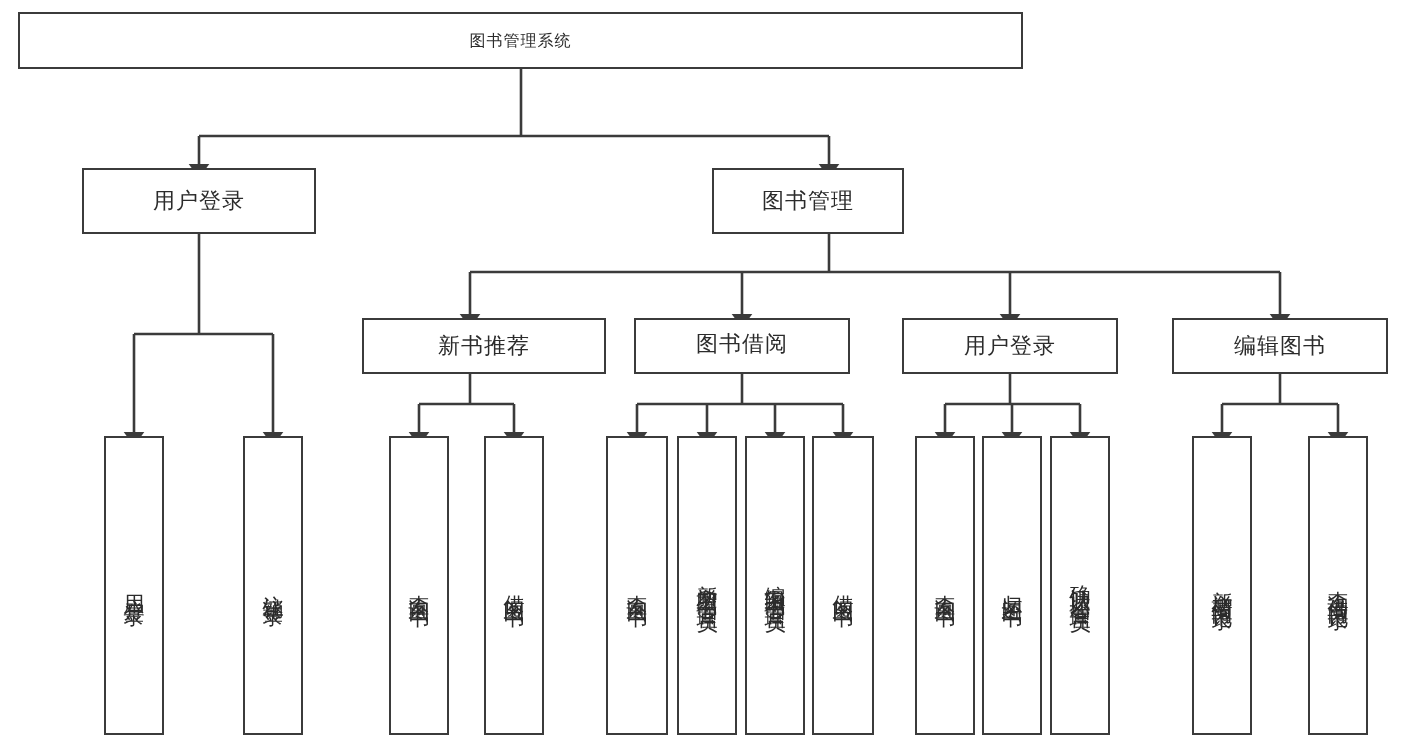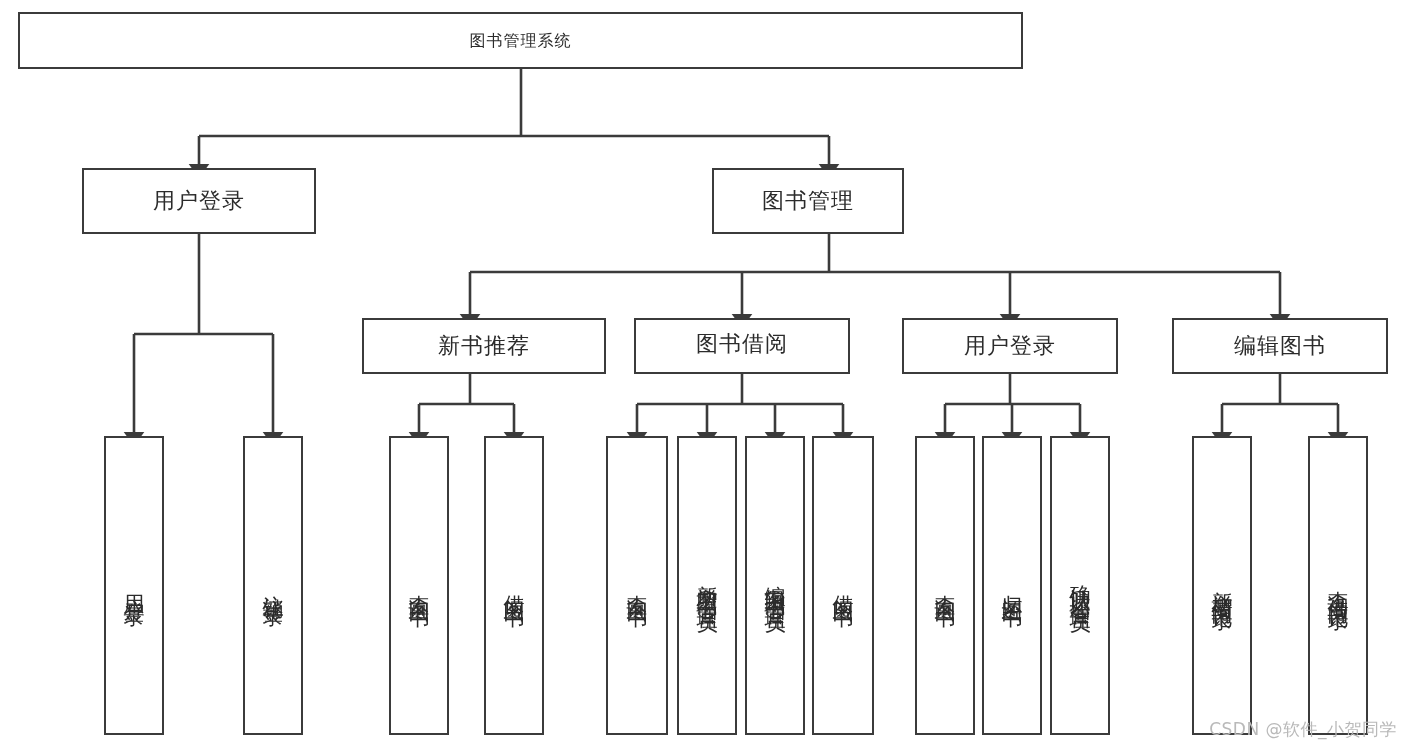--- a/index.html
+++ b/index.html
@@ -171,14 +171,13 @@
         <span>确认归还（管理员）</span>
       </div>
       <div class="node node-v" style="left: 1192px; top: 436px; width: 60px; height: 299px;">
         <span>新增借阅记录</span>
       </div>
       <div class="node node-v" style="left: 1308px; top: 436px; width: 60px; height: 299px;">
         <span>查询借阅记录</span>
       </div>
     </div>
 
-  <div id="watermark">CSDN @软件_小贺同学</div>
 </div>
 
 </body></html>

